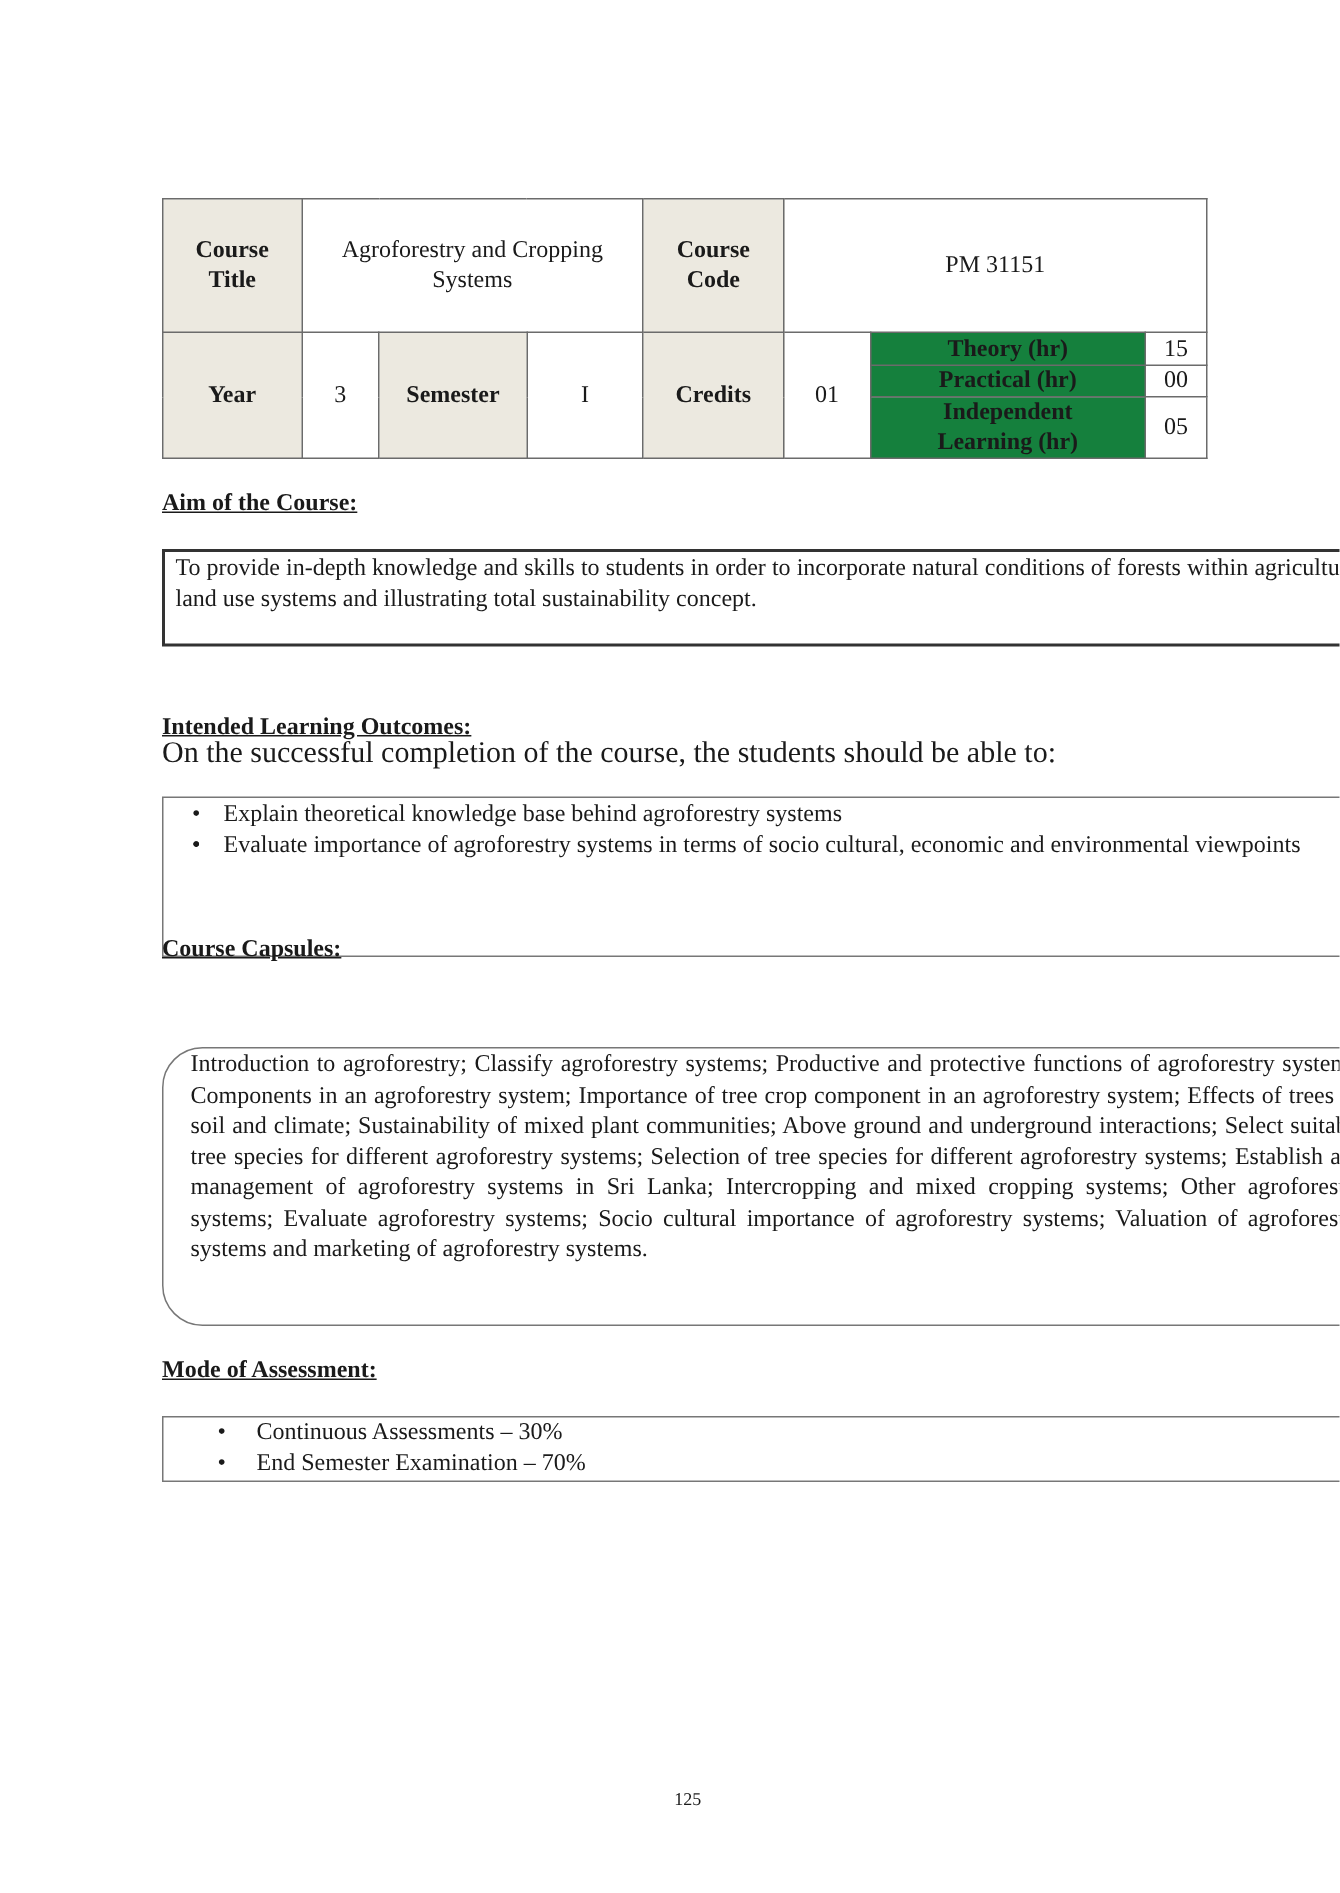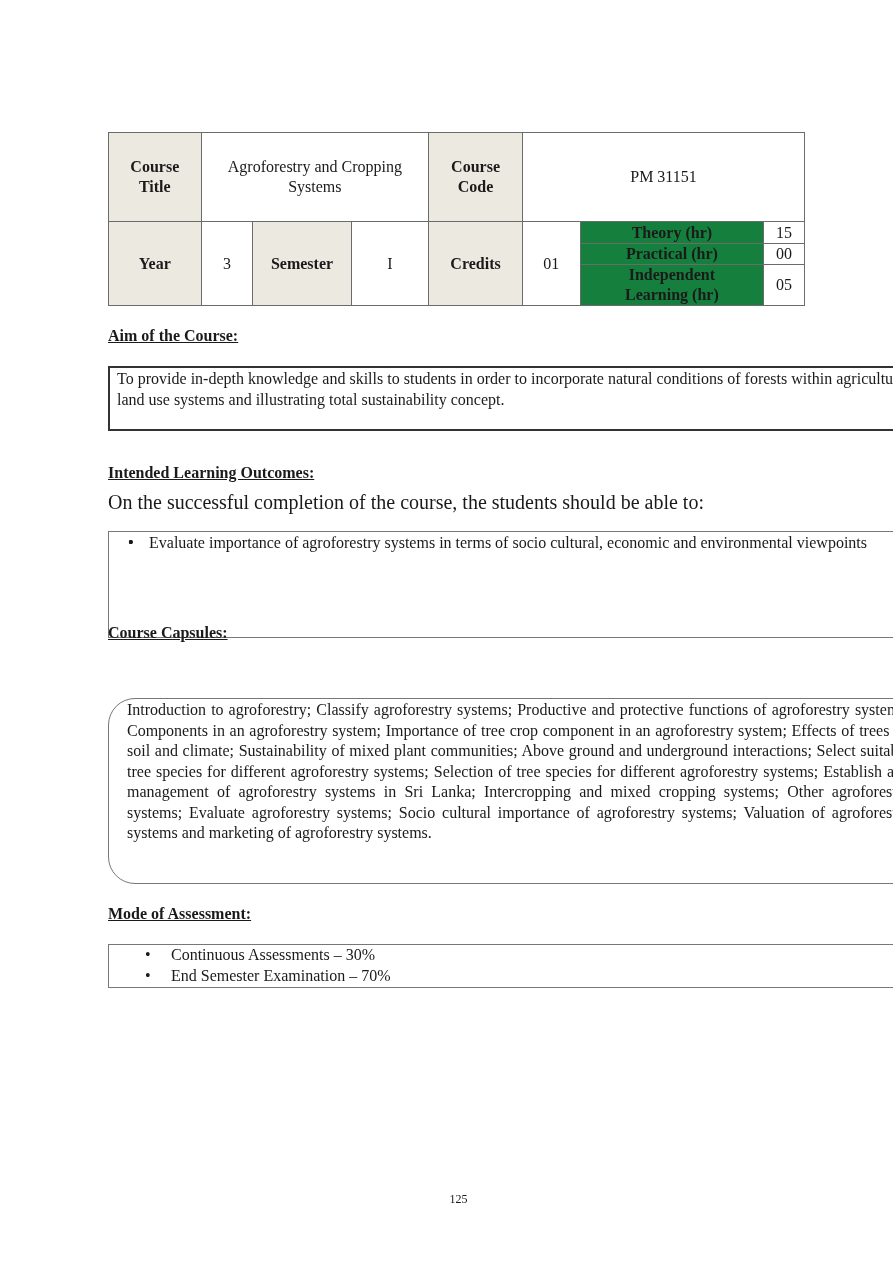--- a/index.html
+++ b/index.html
@@ -65,25 +65,25 @@
       <td>05</td>
     </tr>
   </tbody>
     </table>
 
   <div class="heading" style="top:303px">Aim of the Course:</div>
   <div class="box aim" style="top:342px; height:65px">
     <span>To provide in-depth knowledge and skills to students in order to incorporate natural conditions of forests within agricultural land use systems and illustrating total sustainability concept.</span>
   </div>
 
-  <div class="heading" style="top:440px">Intended Learning Outcomes:</div>
+  <div class="heading" style="top:452px">Intended Learning Outcomes:</div>
   <div class="para" style="top:467px">On the successful completion of the course, the students should be able to:</div>
   <div class="box thin" style="top:507px; height:107px; padding-top:1px">
     <ul class="bul">
-      <li><span class="dot">•</span></li>
+      <li><span class="dot">•</span><span>Explain  theoretical  knowledge  base behind agroforestry systems</span></li>
       <li><span class="dot">•</span></li>
       <li><span class="dot">•</span><span>Evaluate importance of agroforestry systems in terms of socio cultural, economic and environmental viewpoints</span></li>
     </ul>
   </div>
 
   <div class="heading" style="top:600px">Course Capsules:</div>
   <div class="box thin capsule" style="top:674px; height:186px">
     <span>Introduction to agroforestry; Classify agroforestry systems; Productive and protective functions of agroforestry systems; Components in an agroforestry system; Importance of tree crop component in an agroforestry system; Effects of trees on soil and climate; Sustainability of mixed plant communities; Above ground and underground interactions; Select suitable tree species for different  agroforestry systems; Selection of tree species for different agroforestry systems; Establish and management of agroforestry systems in Sri Lanka; Intercropping and mixed cropping systems; Other agroforestry systems; Evaluate agroforestry systems; Socio cultural importance of agroforestry systems; Valuation of agroforestry systems and marketing of agroforestry systems.</span>
   </div>
 

